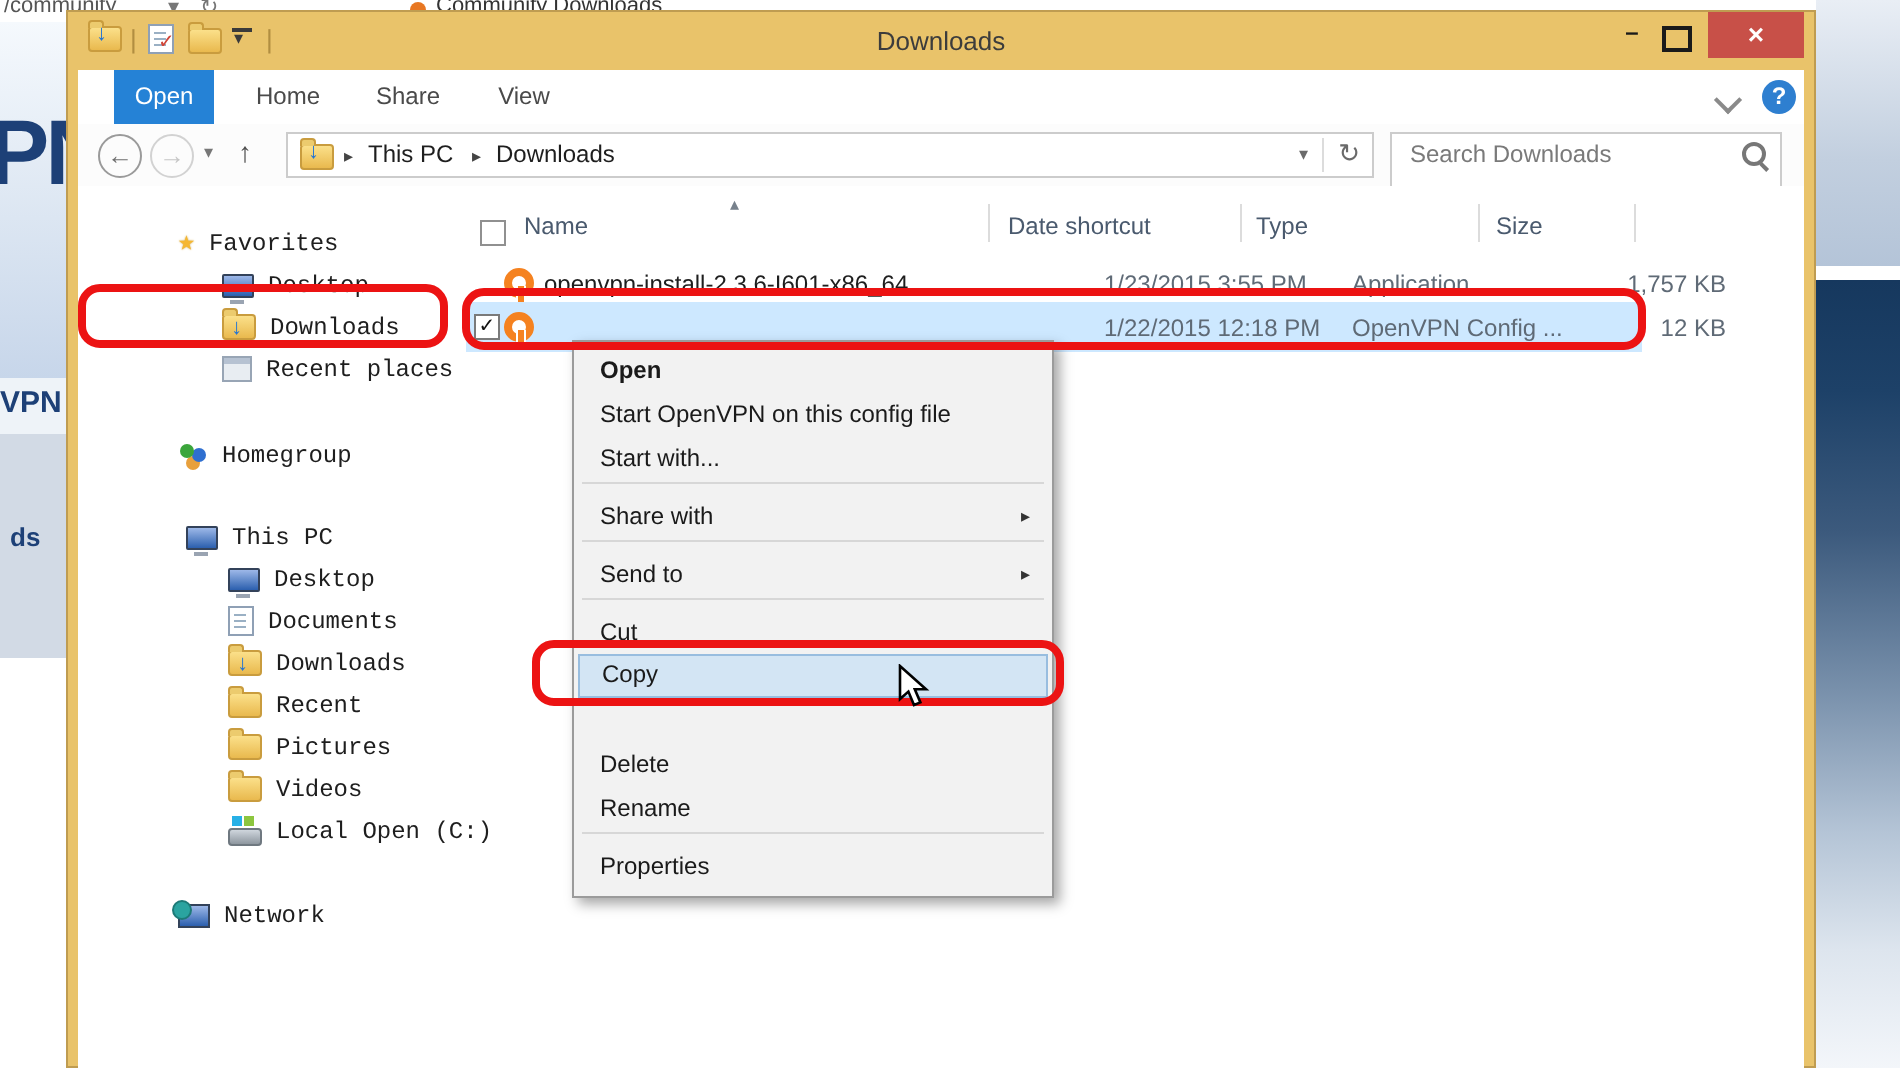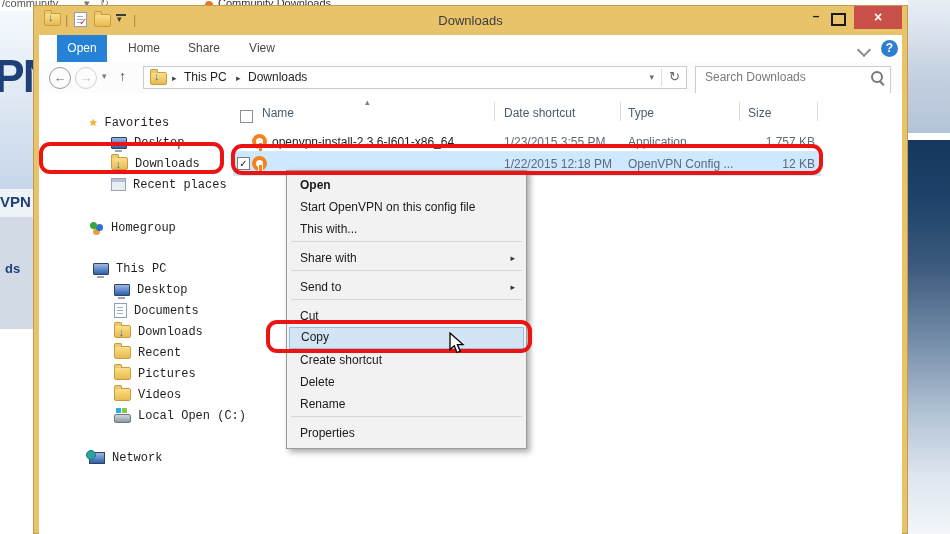--- a/index.html
+++ b/index.html
@@ -61,21 +61,21 @@
   .network-icon::before{content:"";position:absolute;left:-4px;top:-3px;width:8px;height:8px;border-radius:50%;background:#2aa4a0;border:1px solid #1d7a77;}
   .star{color:#f5b733;font-size:14px;text-shadow:0 0 1px #caa23f;}
   .ovpn{display:inline-block;width:15px;height:15px;border:4px solid #f58220;border-radius:50%;box-sizing:border-box;background:#fff;position:relative;vertical-align:middle;}
   .ovpn::after{content:"";position:absolute;left:2px;top:5px;width:3px;height:8px;background:#f58220;border-left:1px solid #fff;border-right:1px solid #fff;}
   .checkbox{background:#fff;border:1px solid #909090;width:11px;height:11px;box-sizing:content-box;text-align:center;line-height:11px;font-size:10px;font-weight:bold;color:#111;}
   
   .srow{height:21px;line-height:21px;white-space:nowrap;font-family:Liberation Mono, monospace;}
   .srow .lbl{margin-left:7px;}
   .hdr{font-size:12px;color:#4a5a6e;}
   .colsep{width:1px;background:#dcdcdc;top:9px;height:19px;}
-  .cell-dim{color:#5f6a76;}
+  .cell-dim{color:#5f6a76;margin-left:48px;}
   .sel-row{background:#cde8ff;}
   
   .ctxmenu{left:286px;top:170px;width:241px;height:279px;background:#f2f2f2;border:1px solid #9b9b9b;box-shadow:3px 3px 6px rgba(0,0,0,0.35);box-sizing:border-box;z-index:30;}
   .mi{left:2px;width:235px;height:22px;line-height:22px;padding-left:11px;font-size:12px;color:#1a1a1a;box-sizing:border-box;}
   .mi-bold{font-weight:bold;}
   .msep{left:4px;width:231px;height:1px;background:#d7d7d7;}
   .mi-sub{position:absolute;right:9px;top:0;font-size:9px;color:#333;}
   .mi-hl{background:#d3e5f4;border:1px solid #98bddf;line-height:18px;}
   
   .redbox{border:4px solid #ec1313;border-radius:11px;box-sizing:border-box;z-index:50;background:transparent;}
@@ -198,29 +198,28 @@
         <span class="abs cell-dim" style="left:271px;top:6px;">1/22/2015 12:18 PM</span>
         <span class="abs cell-dim" style="left:395px;top:6px;">OpenVPN Config ...</span>
         <span class="abs cell-dim" style="left:506px;top:6px;width:76px;text-align:right;">12 KB</span>
       </div>
     </div>
   </div>
 
   <div class="abs ctxmenu">
     <div class="abs mi mi-bold" style="top:3px;">Open</div>
     <div class="abs mi" style="top:25px;">Start OpenVPN on this config file</div>
-    <div class="abs mi" style="top:47px;">This with...</div>
+    <div class="abs mi" style="top:47px;">Start with...</div>
     <div class="abs msep" style="top:70px;"></div>
     <div class="abs mi" style="top:76px;"><span>Share with</span><span class="mi-sub">▸</span></div>
     <div class="abs msep" style="top:99px;"></div>
     <div class="abs mi" style="top:105px;"><span>Send to</span><span class="mi-sub">▸</span></div>
     <div class="abs msep" style="top:128px;"></div>
     <div class="abs mi mi-hl" style="top:156px;">Copy</div>
     <div class="abs mi" style="top:134px;">Cut</div>
-    <div class="abs mi" style="top:178px;">Create shortcut</div>
     <div class="abs mi" style="top:200px;">Delete</div>
     <div class="abs mi" style="top:222px;">Rename</div>
     <div class="abs msep" style="top:245px;"></div>
     <div class="abs mi" style="top:251px;">Properties</div>
   </div>
 
   <div class="abs redbox" style="left:39px;top:142px;width:185px;height:32px;"></div>
   <div class="abs redbox" style="left:231px;top:144px;width:592px;height:31px;"></div>
   <div class="abs redbox" style="left:266px;top:320px;width:266px;height:33px;"></div>
 

